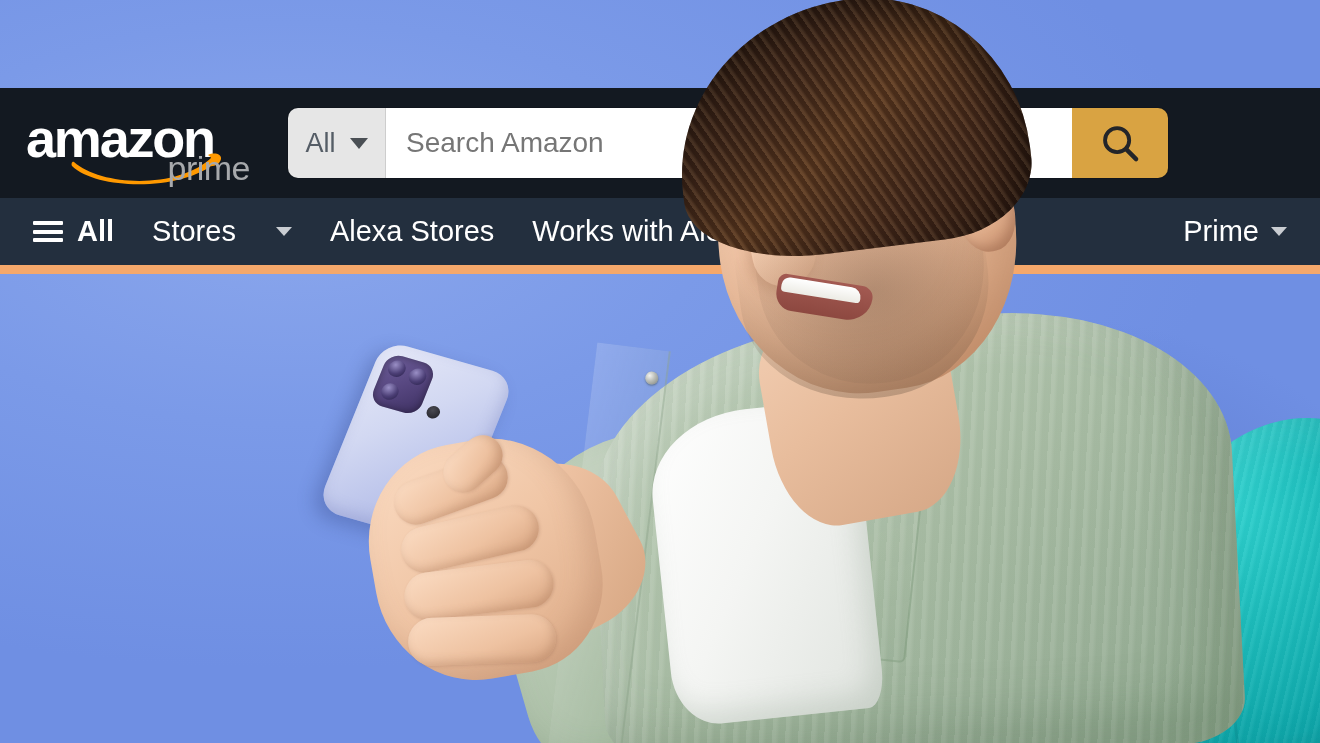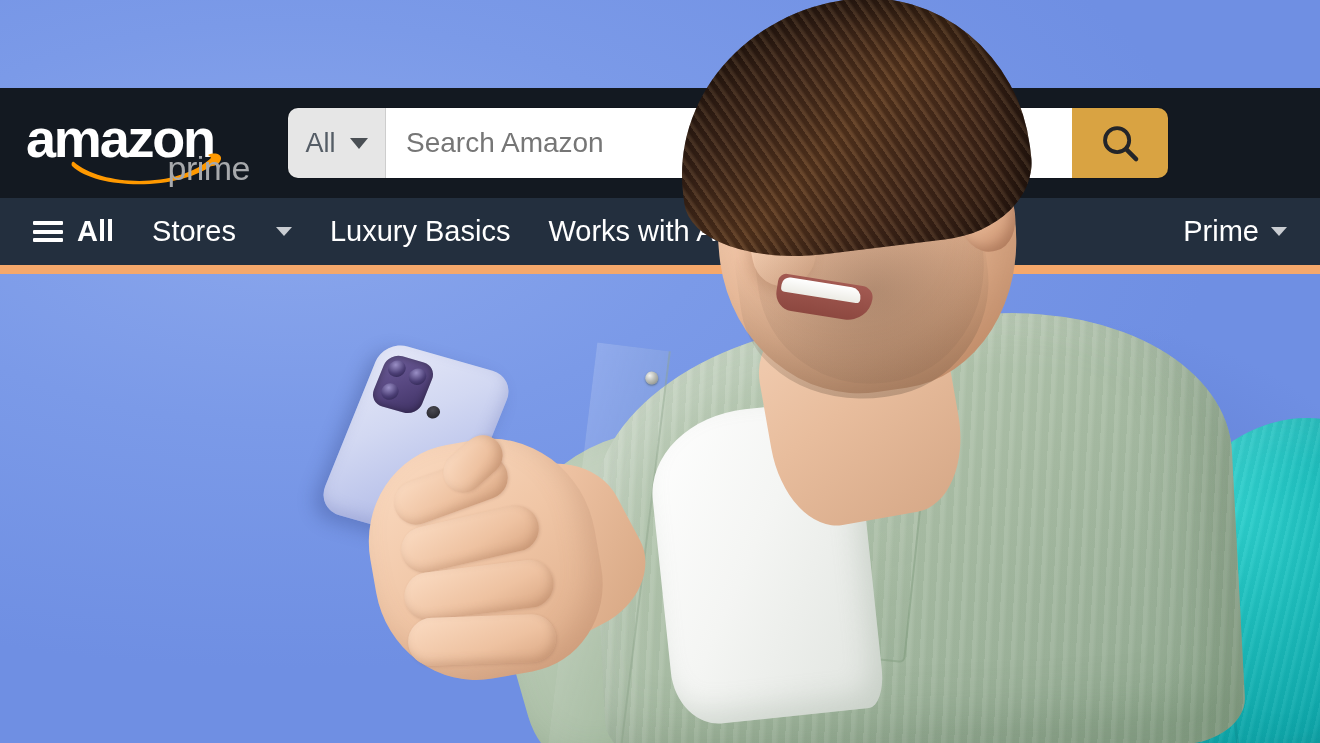--- a/index.html
+++ b/index.html
@@ -556,21 +556,21 @@
 
     <div class="nav-item">
       <span>Stores</span>
     </div>
 
     <div class="nav-item">
       <span class="caret-light"></span>
     </div>
 
     <div class="nav-item">
-      <span>Luxury Basics</span>
+      <span>Alexa Stores</span>
     </div>
 
     <div class="nav-item">
       <span>Works with Alexa</span>
     </div>
 
     <div class="nav-item">
       <span>Amazon Basics</span>
     </div>
 

